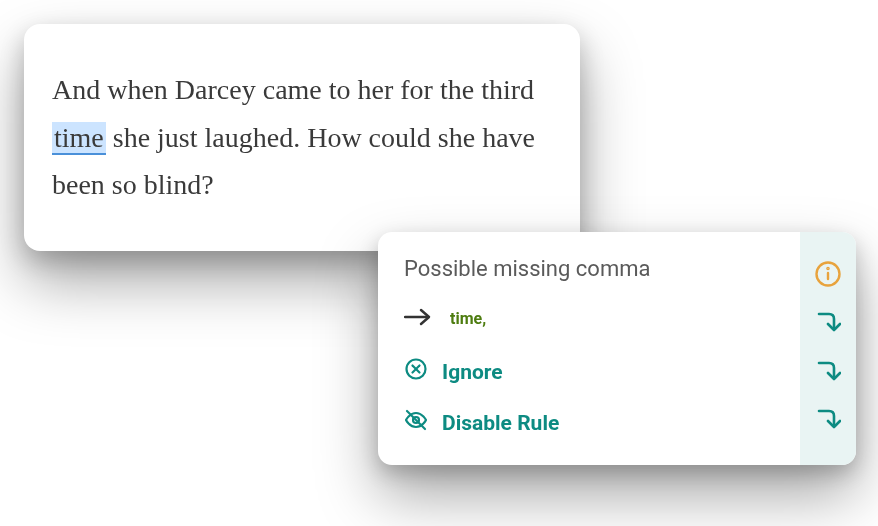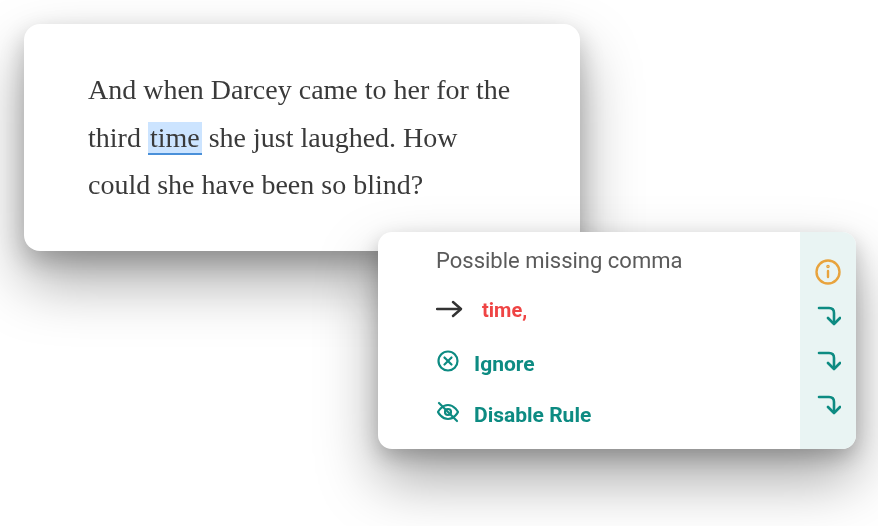--- a/index.html
+++ b/index.html
@@ -10,21 +10,21 @@
     font-family: Georgia, 'Times New Roman', serif;
     position: relative;
   }
   .text-card {
     position: absolute;
     top: 24px;
     left: 24px;
     width: 556px;
     background: #ffffff;
     border-radius: 16px;
-    padding: 42px 64px;
+    padding: 42px 28px;
     box-shadow: 0 30px 60px rgba(0,0,0,0.35), 0 10px 25px rgba(0,0,0,0.2);
     font-size: 28px;
     line-height: 1.7;
     color: #3a3a3a;
   }
   .text-card .highlighted {
     background: #cce4ff;
     border-bottom: 2px solid #4a90d9;
     padding: 0 2px;
   }
@@ -35,42 +35,41 @@
     width: 478px;
     background: #ffffff;
     border-radius: 14px;
     box-shadow: 0 30px 60px rgba(0,0,0,0.35), 0 8px 20px rgba(0,0,0,0.2);
     display: flex;
     font-family: -apple-system, BlinkMacSystemFont, 'Segoe UI', Roboto, sans-serif;
     overflow: hidden;
   }
   .popup-main {
     flex: 1;
-    padding: 16px 26px;
-    margin-left: 32px;
+    padding: 24px 26px;
   }
   .popup-title {
     font-size: 22px;
     color: #5a5a5a;
     margin-bottom: 22px;
   }
   .popup-suggestion {
     display: flex;
     align-items: center;
     gap: 18px;
     margin-bottom: 24px;
   }
   .popup-suggestion .arrow {
     font-size: 26px;
     color: #333;
     font-weight: bold;
   }
   .popup-suggestion .word {
-    font-size: 20px;
-    color: #ef4444;
+    font-size: 16px;
+    color: #4d7c0f;
     font-weight: 700;
   }
   .popup-action {
     display: flex;
     align-items: center;
     gap: 14px;
     color: #0d8b82;
     font-size: 21px;
     font-weight: 700;
     margin-bottom: 22px;

